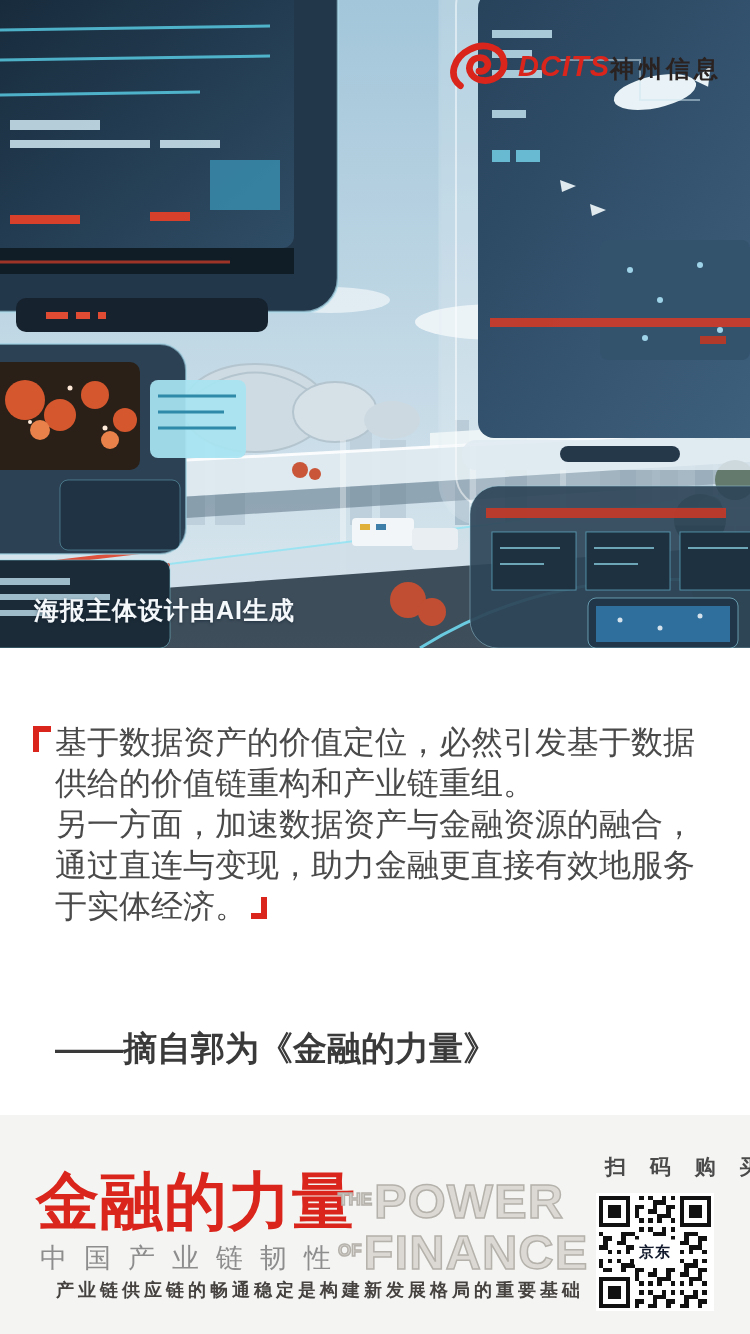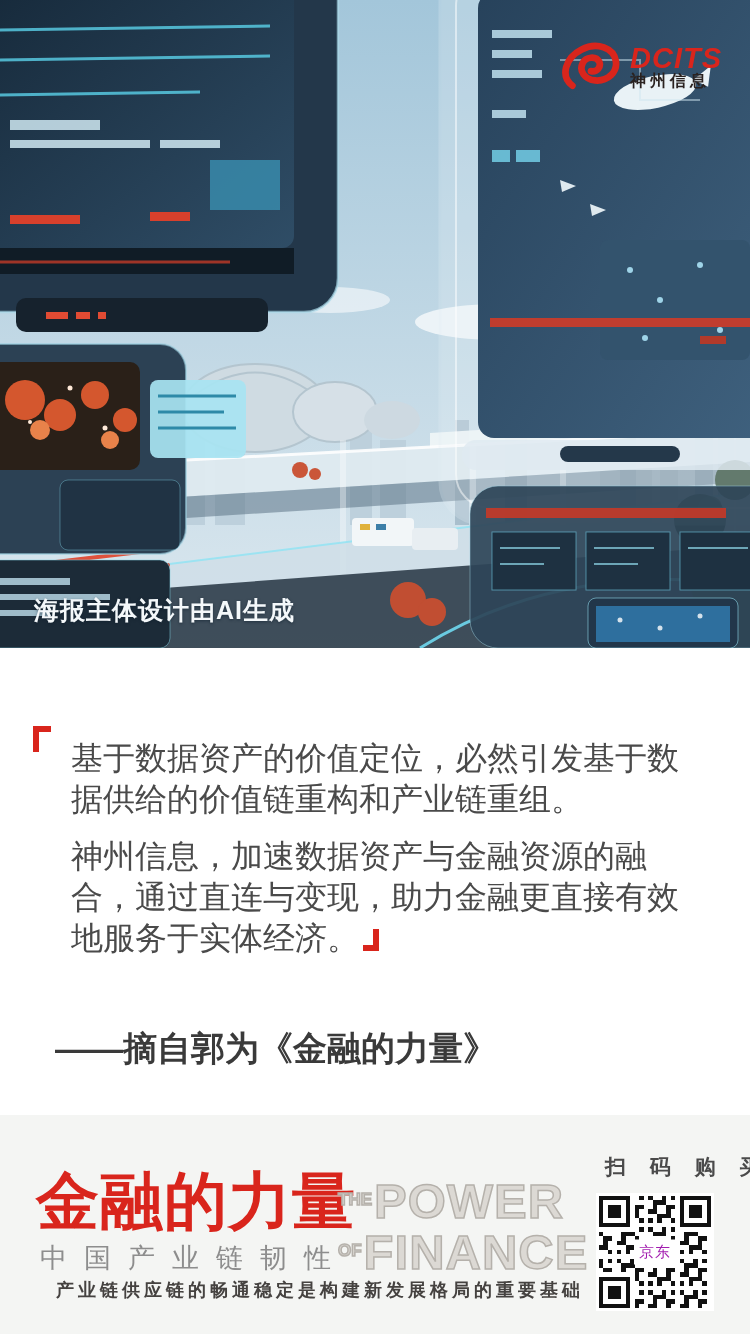--- a/index.html
+++ b/index.html
@@ -5,31 +5,31 @@
   html,body{margin:0;padding:0;background:#e9e9e9;}
   *{box-sizing:border-box;}
   .poster{position:relative;width:750px;height:1334px;margin:0 auto;background:#ffffff;
           overflow:hidden;font-family:"Liberation Sans",sans-serif;}
 
   
   .hero{position:absolute;left:0;top:0;width:750px;height:648px;overflow:hidden;background:#b5cfdf;}
   .hero svg{display:block;}
   .hero-logo{position:absolute;top:38px;right:28px;display:flex;align-items:center;gap:8px;}
   .hero-logo .swirl{width:62px;height:56px;}
-  .hero-logo .ltxt{display:flex;flex-direction:column;line-height:1;}
+  .hero-logo .ltxt{display:flex;flex-direction:row;line-height:1;}
   .hero-logo .brand{font-size:29px;font-weight:bold;font-style:italic;color:#d9251c;letter-spacing:1px;}
-  .hero-logo .brand-cn{font-size:16px;font-weight:bold;color:#2a2220;letter-spacing:4px;}
+  .hero-logo .brand-cn{font-size:24px;font-weight:bold;color:#2a2220;letter-spacing:4px;margin-top:5px;}
   .hero-caption{position:absolute;left:34px;top:594px;font-size:25px;font-weight:bold;color:#f4f8fa;
                 letter-spacing:1px;text-shadow:0 1px 3px rgba(10,25,40,.55);}
 
   
   .quote-section{position:absolute;left:0;top:648px;width:750px;height:467px;background:#ffffff;}
   .quote-body{position:absolute;left:55px;top:74px;width:645px;color:#4a4a4a;
               font-size:32px;line-height:41px;font-weight:500;}
-  .quote-body p{margin:16px;}
+  .quote-body p{margin:0;}
   .bracket-open{position:absolute;left:-22px;top:4px;width:18px;height:26px;
                 border-top:6px solid #d9251c;border-left:6px solid #d9251c;}
   .bracket-close{display:inline-block;width:16px;height:22px;margin-left:4px;
                  border-bottom:6px solid #d9251c;border-right:6px solid #d9251c;
                  vertical-align:baseline;transform:translateY(2px);}
   .quote-attr{position:absolute;left:55px;top:378px;font-size:34px;font-weight:bold;color:#3a3a3a;}
 
   
   .footer{position:absolute;left:0;top:1115px;width:750px;height:219px;background:#f4f5f3;}
   .title-cn{position:absolute;left:36px;top:55px;font-size:63px;font-weight:900;color:#d9251c;
@@ -42,21 +42,21 @@
   .title-en .small{font-size:17px;font-weight:bold;letter-spacing:0px;transform:translateY(-2px);}
   .title-en .big{font-size:49px;font-weight:bold;letter-spacing:1px;}
   .tagline{position:absolute;left:30px;top:163px;font-size:18px;font-weight:600;color:#454240;
            letter-spacing:4px;white-space:nowrap;margin-left:26px;}
   .qr-block{position:absolute;right:36px;top:38px;width:118px;text-align:center;}
   .qr-label{font-size:21px;color:#4a4a4a;font-weight:600;letter-spacing:9px;margin-left:9px;
             margin-bottom:12px;white-space:nowrap;}
   .qr-frame{position:relative;width:118px;height:118px;background:#ffffff;padding:3px;}
   .qr-frame svg{display:block;width:112px;height:112px;}
   .qr-center{position:absolute;left:50%;top:50%;transform:translate(-50%,-50%);
-             background:#ffffff;padding:3px 5px;font-size:15px;font-weight:normal;color:#a21caf;
+             background:#ffffff;padding:3px 5px;font-size:15px;font-weight:bold;color:#0f172a;
              letter-spacing:1px;white-space:nowrap;}
 </style>
 </head>
 <body>
 
 <div class="poster">
 
   <div class="hero">
     <svg width="750" height="648" viewBox="0 0 750 648">
       <defs>
@@ -271,21 +271,21 @@
       </div>
     </div>
 
     <div class="hero-caption">海报主体设计由AI生成</div>
   </div>
 
   <div class="quote-section">
     <div class="quote-body">
       <span class="bracket-open"></span>
       <p><span>基于数据资产的价值定位，必然引发基于数据供给的价值链重构和产业链重组。</span></p>
-      <p><span>神州信息，加速数据资产与金融资源的融合，通过直连与变现，助力金融更直接有效地服务于实体经济。</span><span class="bracket-close"></span></p>
+      <p><span>另一方面，加速数据资产与金融资源的融合，通过直连与变现，助力金融更直接有效地服务于实体经济。</span><span class="bracket-close"></span></p>
     </div>
     <div class="quote-attr">——摘自郭为《金融的力量》</div>
   </div>
 
   <div class="footer">
     <div class="title-cn">金融的力量</div>
     <div class="subtitle-cn">中国产业链韧性</div>
 
     <div class="title-en">
       <div class="row">

